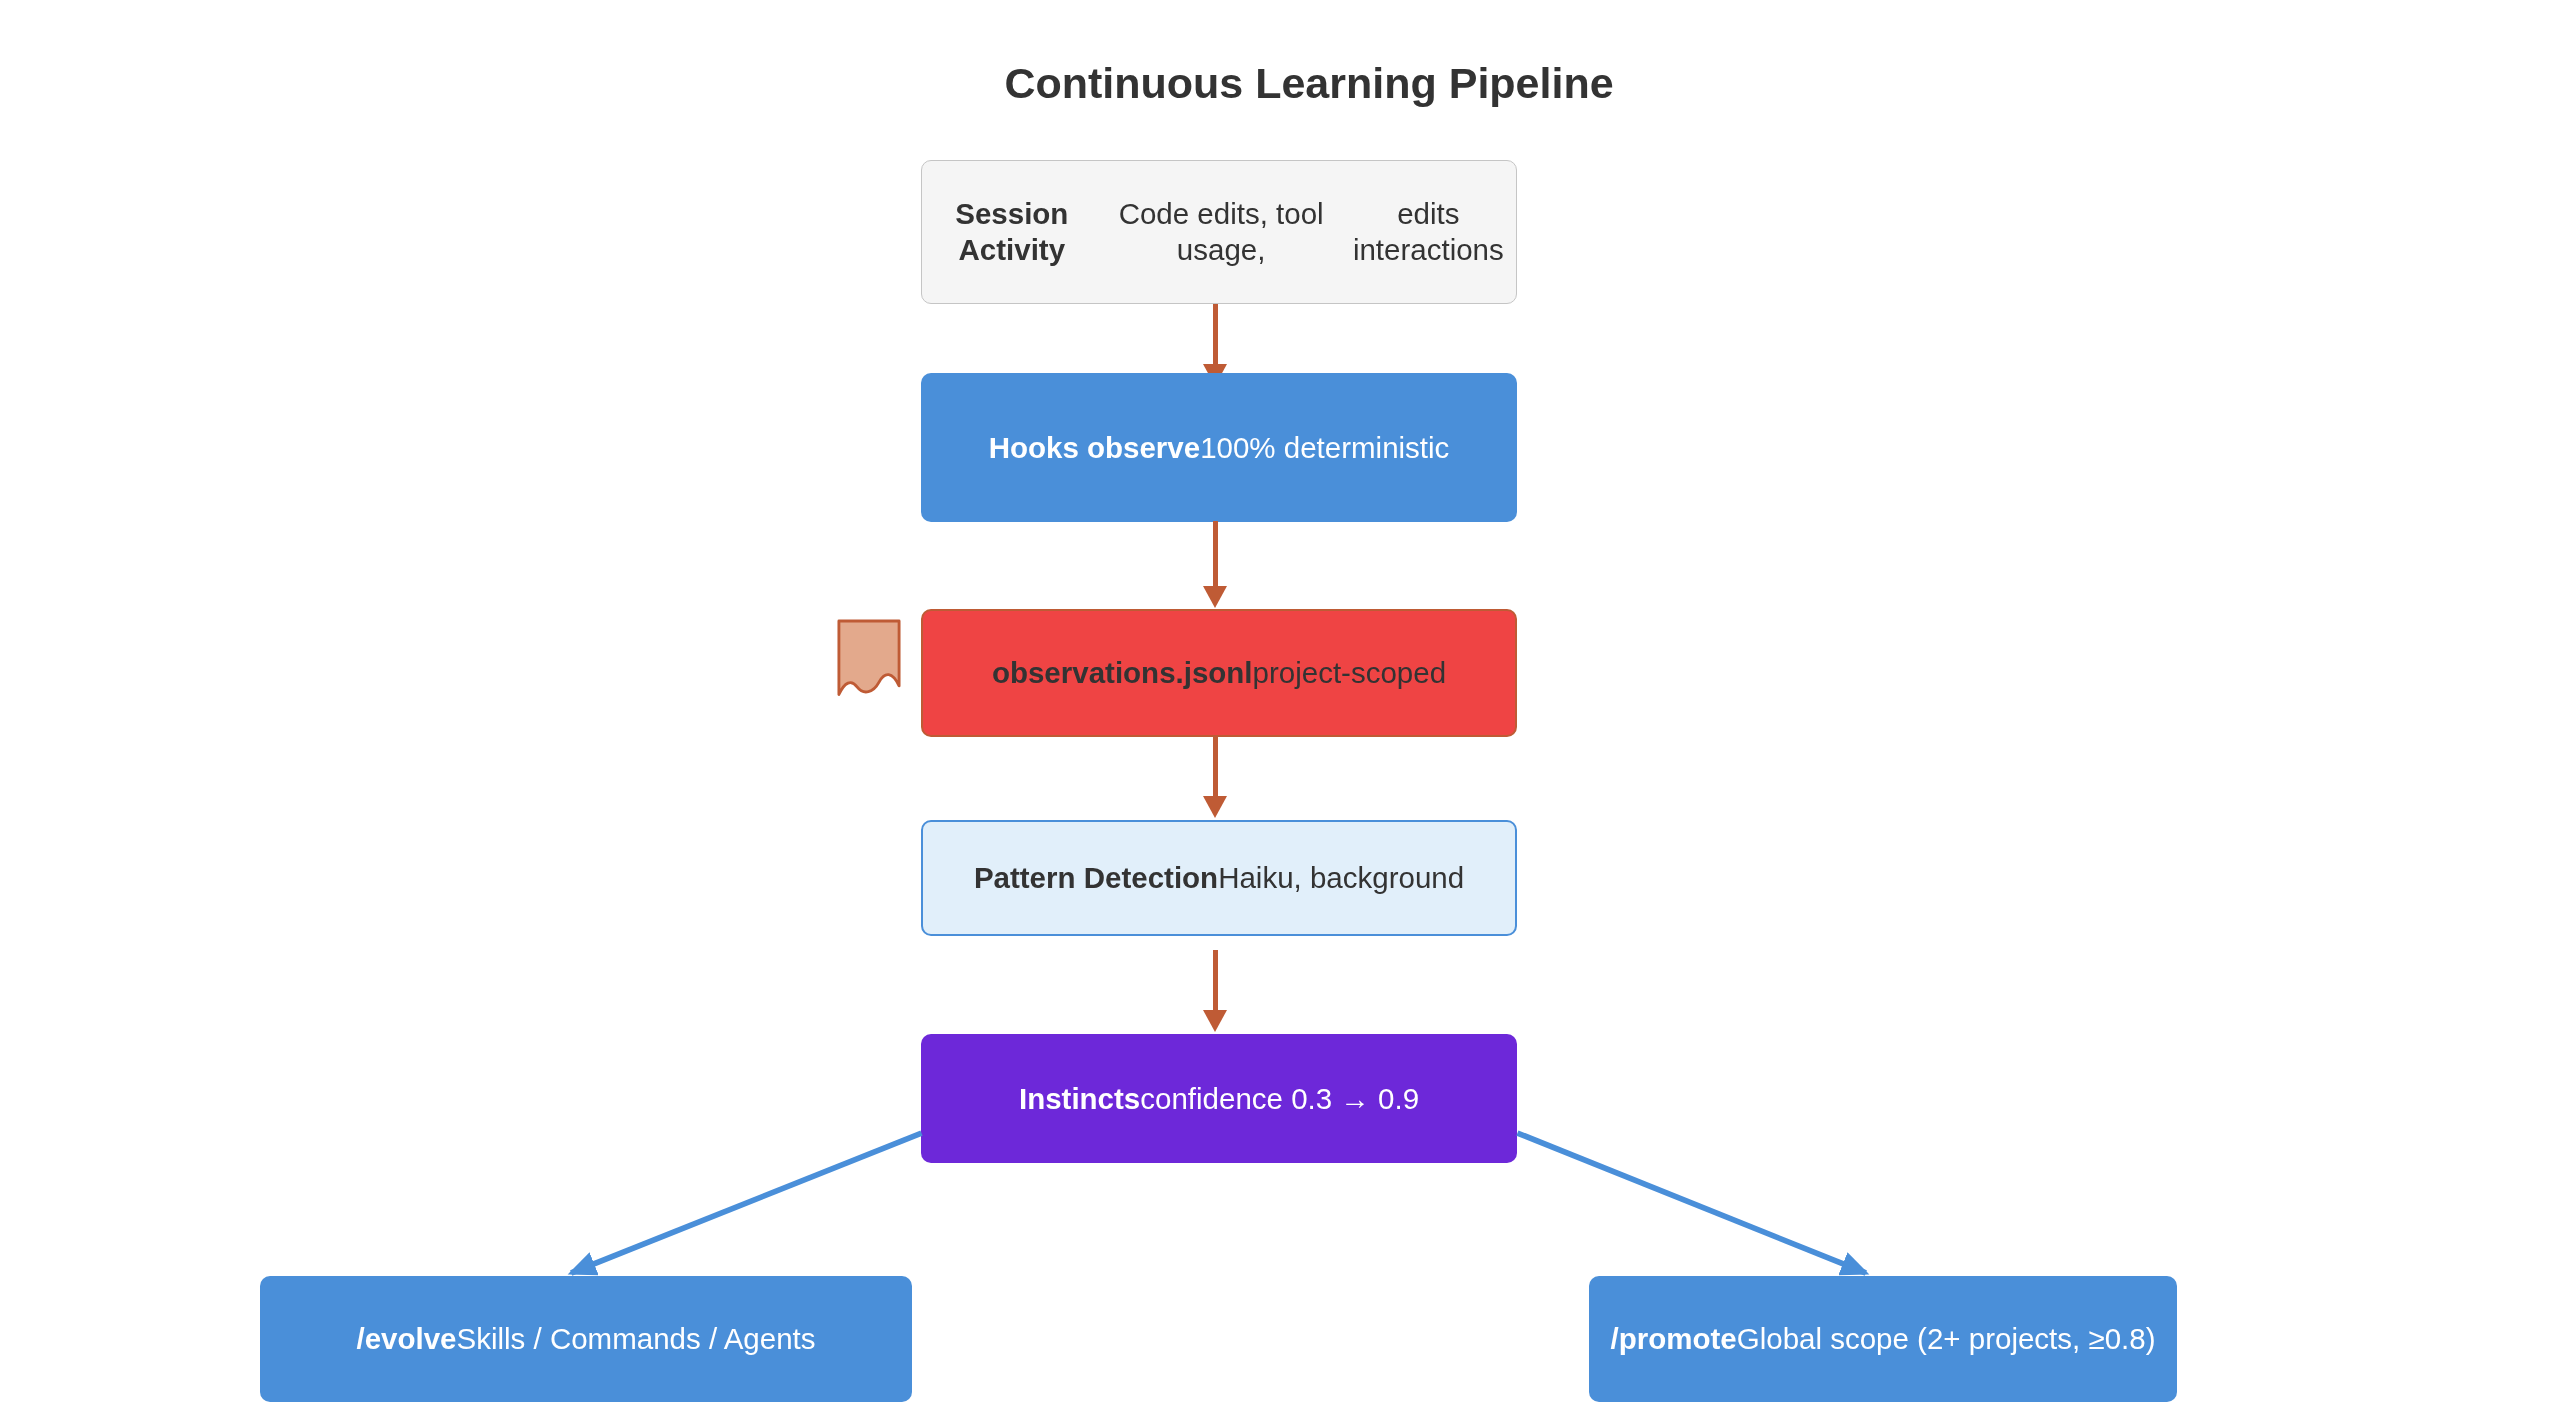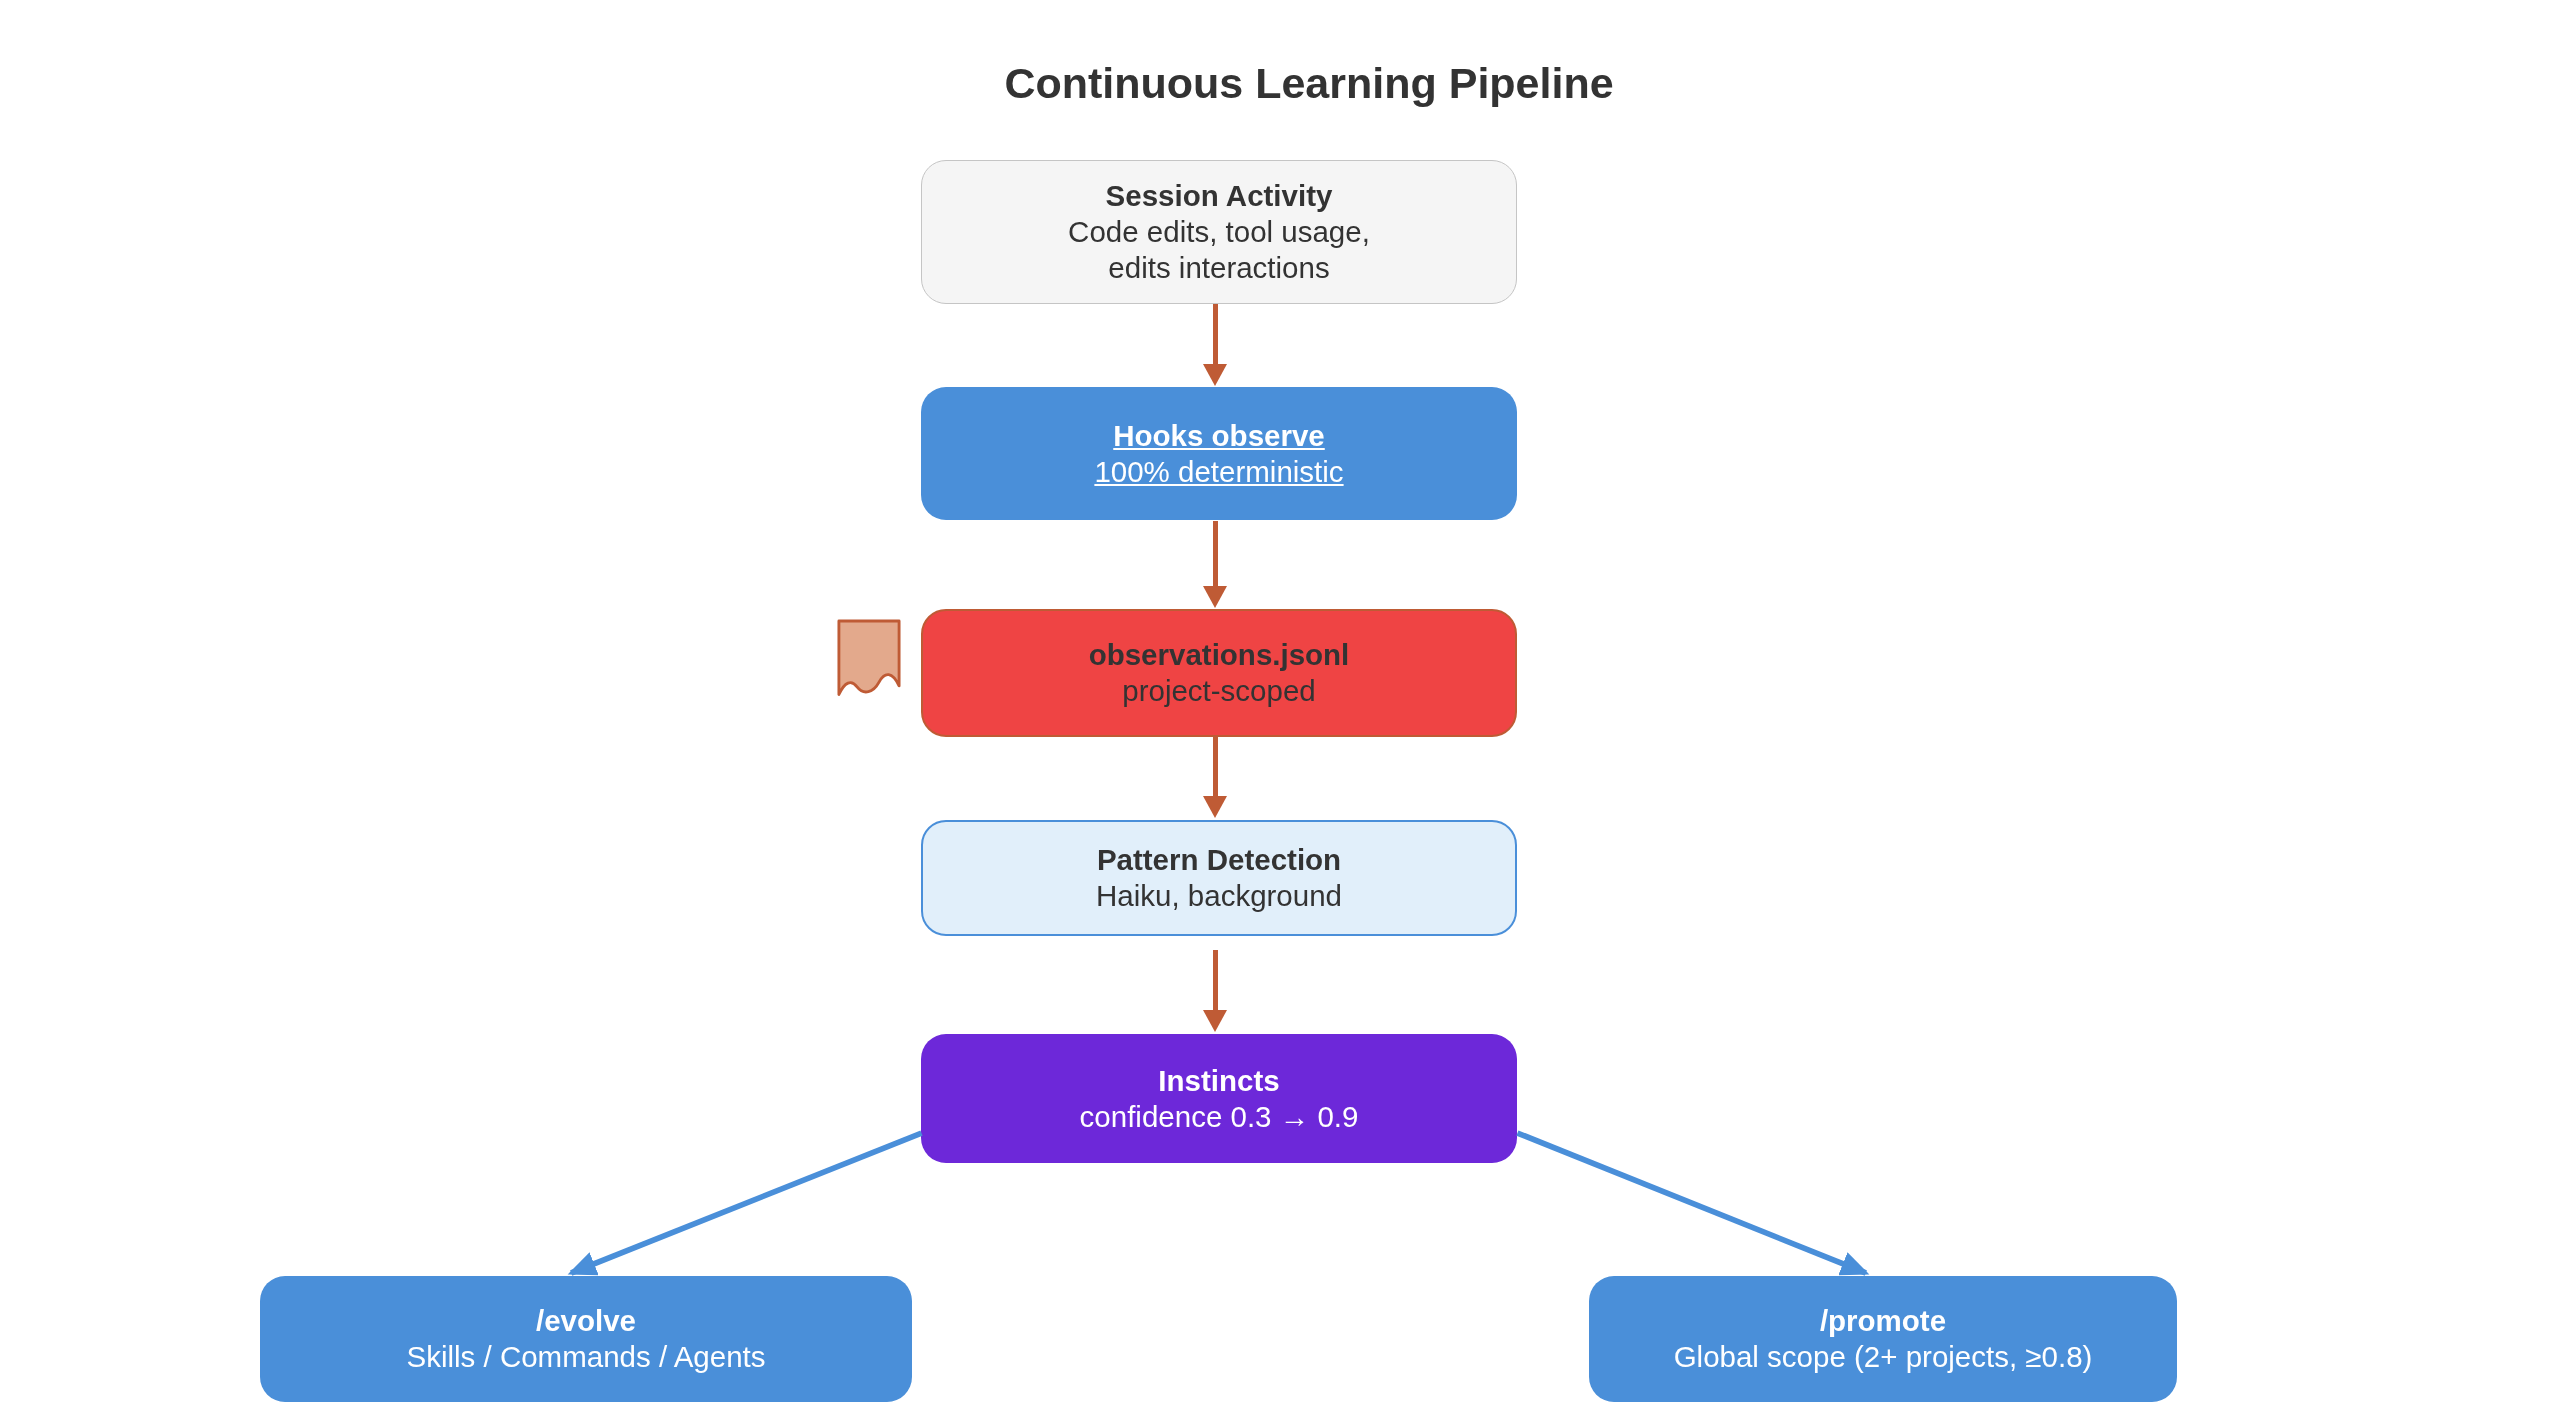--- a/index.html
+++ b/index.html
@@ -22,41 +22,41 @@
     transform: translateX(-50%);
     margin: 0;
     font-size: 43px;
     font-weight: bold;
     color: #333333;
     white-space: nowrap;
   }
   .node {
     position: absolute;
     box-sizing: border-box;
-    border-radius: 25px;
+    border-radius: 10px;
     display: flex;
-    flex-direction: column;
+    flex-direction: row;
     justify-content: center;
     align-items: center;
     text-align: center;
     font-size: 29.5px;
     line-height: 36px;
     color: #333333;
   }
   .node .node-title { font-weight: bold; }
   .node-gray   { background: #f5f5f5; border: 1.9px solid #c5c5c5; }
   .node-blue   { background: #4a8fd9; color: #ffffff; }
   .node-cream  { background: #ef4444; border: 2.9px solid #bf5b35; }
   .node-lblue  { background: #e1effa; border: 2.9px solid #4a8fd9; }
   .node-rust   { background: #6d28d9; color: #ffffff; }
 
   
   .col { left: 921px; width: 596px; }
   .n-session  { top: 160px;  height: 144px; }
-  .n-hooks    { top: 387px;  height: 133px; text-decoration: underline; }
+  .n-hooks    { top: 373px;  height: 149px; }
   .n-observe  { top: 609px;  height: 128px; }
   .n-pattern  { top: 820px;  height: 116px; }
   .n-instinct { top: 1034px; height: 129px; }
   .n-evolve   { left: 260px;  width: 652px; top: 1276px; height: 126px; }
   .n-promote  { left: 1589px; width: 588px; top: 1276px; height: 126px; }
 
   
   .varrow {
     position: absolute;
     left: 1203px;

